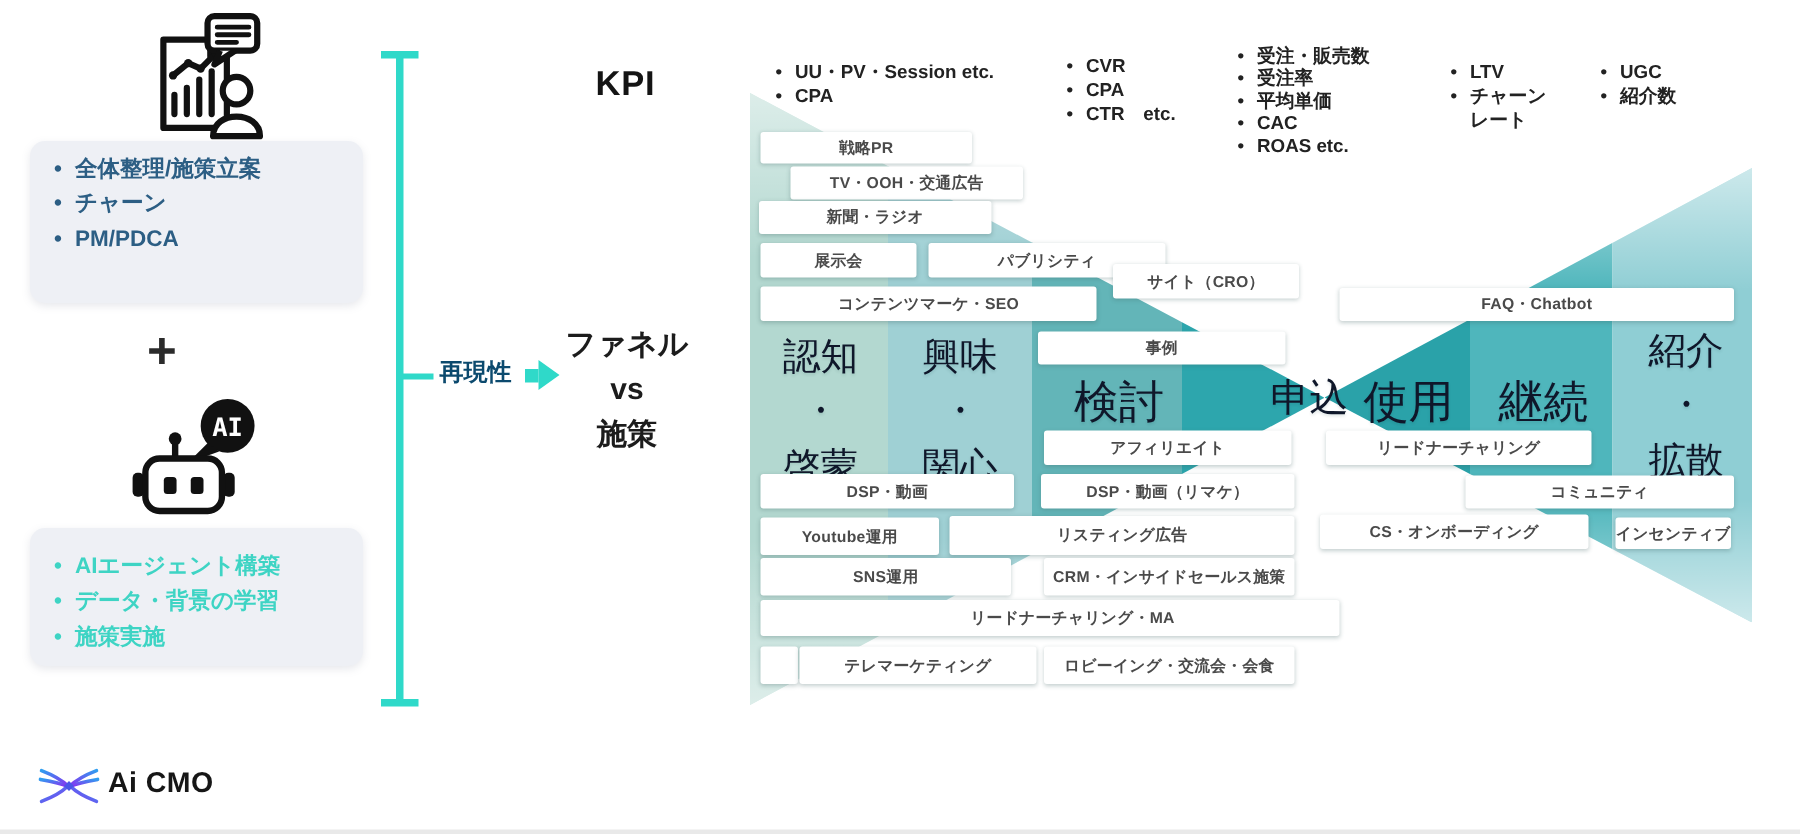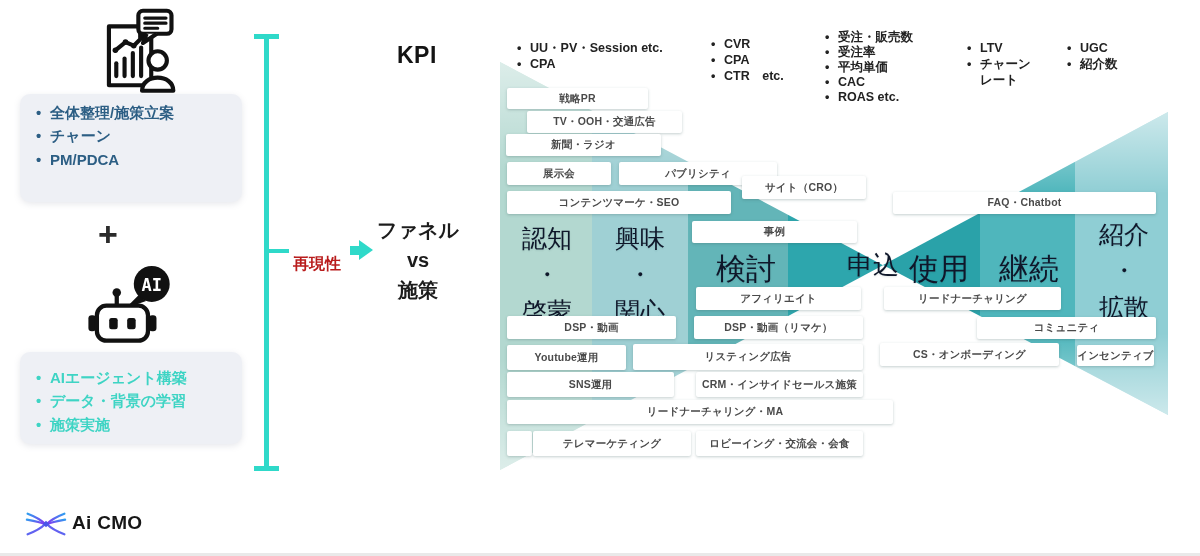--- a/index.html
+++ b/index.html
@@ -105,21 +105,21 @@
       <li>データ・背景の学習</li>
       <li>施策実施</li>
     </ul>
   </div>
 
   <div class="vcap" style="left: 254px; top: 34px; width: 25px; height: 5px; background: rgb(47, 217, 201);"></div>
   <div class="vline" style="left: 264px; top: 36px; width: 5px; height: 433px; background: rgb(47, 217, 201);"></div>
   <div class="vcap" style="left: 254px; top: 466px; width: 25px; height: 5px; background: rgb(47, 217, 201);"></div>
   <div class="tick" style="left: 268px; top: 249px; width: 21px; height: 4px; background: rgb(47, 217, 201);"></div>
 
-  <div class="repro-label" style="left: 293px; top: 254px; color: #b91c1c;">再現性</div>
+  <div class="repro-label" style="left: 293px; top: 238px; color: #0c4a6e;">再現性</div>
   <div class="arrow-bar" style="left: 350px; top: 246px; width: 9px; height: 9px; background: rgb(47, 217, 201);"></div>
   <div class="arrow-head" style="left:359px;top:240px;border-left:14px solid #2fd9c9;"></div>
 
   <div class="vs-title" style="left:358px;top:215px;width:120px;"><span>ファネル</span><br><span>vs</span><br><span>施策</span></div>
 
   <div class="kpi-label" style="left:397px;top:42px;">KPI</div>
 
   <div class="kpi-group" style="left:516px;top:40px;">
     <div>UU・PV・Session etc.</div>
     <div>CPA</div>

